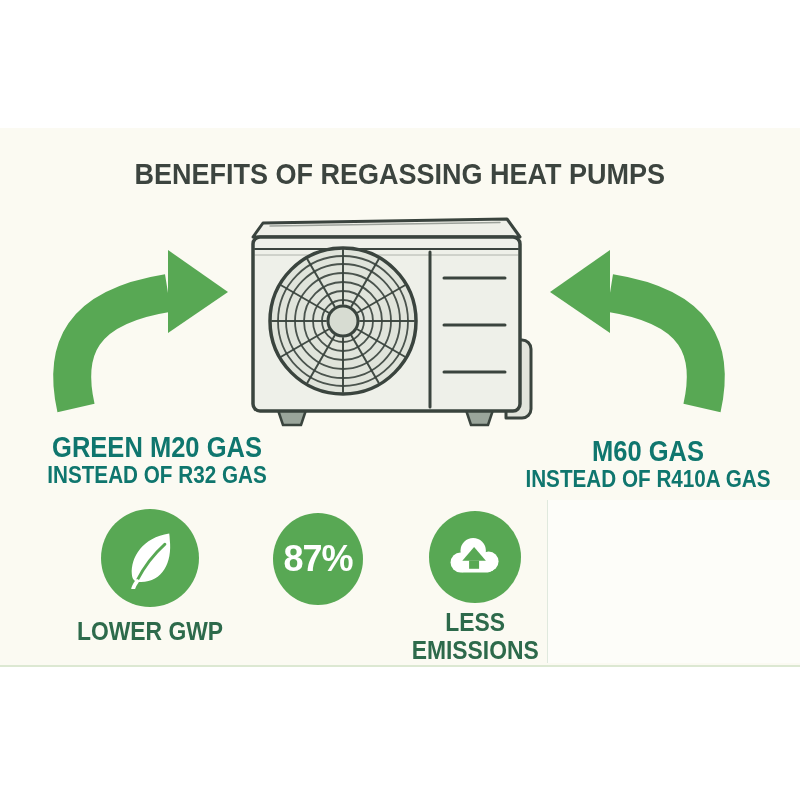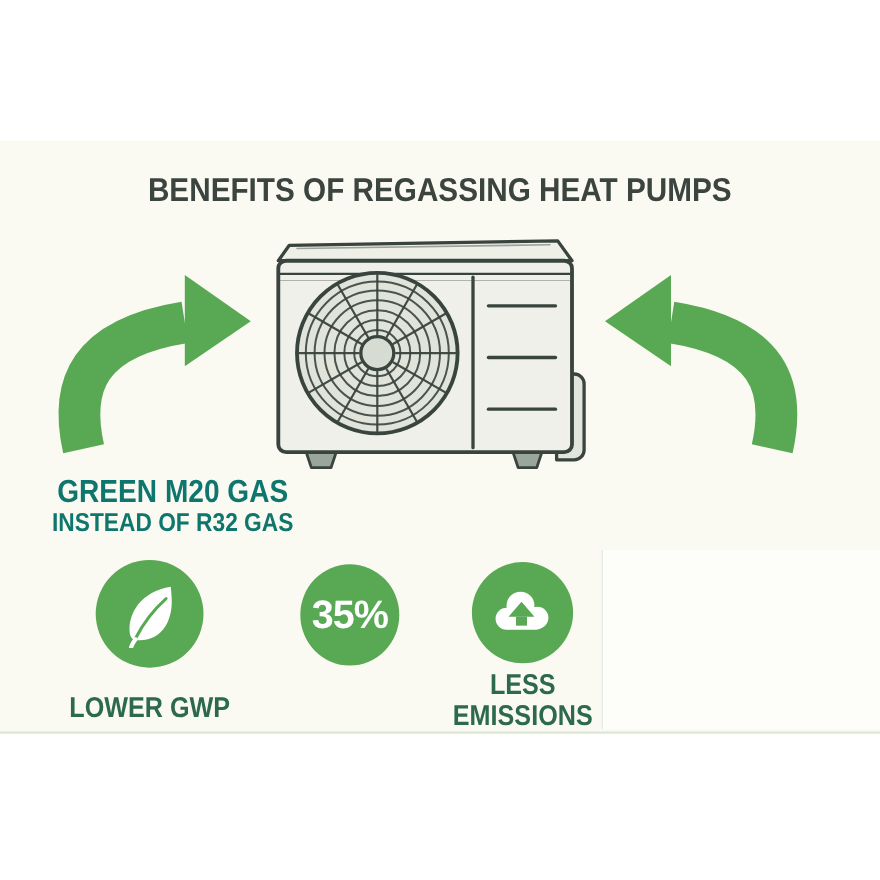--- a/index.html
+++ b/index.html
@@ -15,21 +15,21 @@
   .svg-abs { position:absolute; }
 
   .callout { position:absolute; text-align:center; color:#0f766e; font-weight:700; line-height:1.08; }
   .callout .l1 { display:block; font-size:29px; transform:scaleX(0.88); transform-origin:center; white-space:nowrap; }
   .callout .l2 { display:block; font-size:23.5px; transform:scaleX(0.88); transform-origin:center; white-space:nowrap; }
   .callout-left  { left:6px;  top:432px; width:302px; }
   .callout-right { left:496px; top:436px; width:304px; }
 
   .benefit { position:absolute; top:506px; display:flex; flex-direction:column; align-items:center; }
   .benefit .circle { background:#58a854; border-radius:50%; display:flex; align-items:center; justify-content:center; }
-  .b1 { left:44px;  width:184px;gap:12px; }
+  .b1 { left:58px;  width:184px; }
   .b2 { left:226px; width:184px; }
   .b3 { left:384px; width:182px; }
   .b4 { left:552px; width:196px; }
   .b1 .circle { width:98px; height:98px; margin-top:3px; }
   .b2 .circle { width:90px; height:92px; margin-top:7px; }
   .b3 .circle { width:92px; height:92px; margin-top:5px; }
   .b4 .circle { width:95px; height:95px; margin-top:15px; }
   .stat { color:#ffffff; font-weight:700; font-size:36px; letter-spacing:-1px; }
   .blabel { margin-top:8px; text-align:center; color:#2d6a4b; font-weight:700; font-size:26px; line-height:1.07; }
   .blabel .lbl-line { display:block; transform:scaleX(0.88); transform-origin:center; white-space:nowrap; }
@@ -102,38 +102,42 @@
       <line x1="194" y1="62" x2="255" y2="62" stroke-width="3"></line>
       <line x1="194" y1="109" x2="255" y2="109" stroke-width="3"></line>
       <line x1="194" y1="156" x2="255" y2="156" stroke-width="3"></line>
     </g>
   </svg>
 
   <div class="callout callout-left">
     <span class="l1">GREEN M20 GAS</span>
     <span class="l2">INSTEAD OF R32 GAS</span>
   </div>
+  <div class="callout callout-right">
+    <span class="l1">M60 GAS</span>
+    <span class="l2">INSTEAD OF R410A GAS</span>
+  </div>
 
   <div class="benefit b1">
     <div class="circle">
       <svg width="62" height="62" viewBox="0 0 58 58">
         <path d="M 47,6 C 22,10 11,28 12,44 C 12.3,48.5 14,51 18,51.4 C 40,53 50,34 47.5,12 C 47.4,9.8 47.3,7.7 47,6 Z" fill="#ffffff"></path>
         <path d="M 17,50 C 24,36 33,25 43,16" stroke="#58a854" stroke-width="2.6" fill="none" stroke-linecap="round"></path>
         <path d="M 17,50.6 C 15,53.4 13.6,55.8 13.2,58" stroke="#ffffff" stroke-width="3.6" fill="none" stroke-linecap="round"></path>
       </svg>
     </div>
     <div class="blabel">
       <span class="lbl-line">LOWER GWP</span>
       <span class="lbl-line"></span>
     </div>
   </div>
 
   <div class="benefit b2">
     <div class="circle">
-      <span class="stat">35%</span>
+      <span class="stat">87%</span>
     </div>
   </div>
 
   <div class="benefit b3">
     <div class="circle">
       <svg width="58" height="44" viewBox="0 0 64 48">
         <circle cx="16" cy="30" r="11" fill="#ffffff"></circle>
         <circle cx="30" cy="17" r="14" fill="#ffffff"></circle>
         <circle cx="47" cy="29" r="11" fill="#ffffff"></circle>
         <rect x="10" y="25" width="44" height="16" rx="8" fill="#ffffff"></rect>

